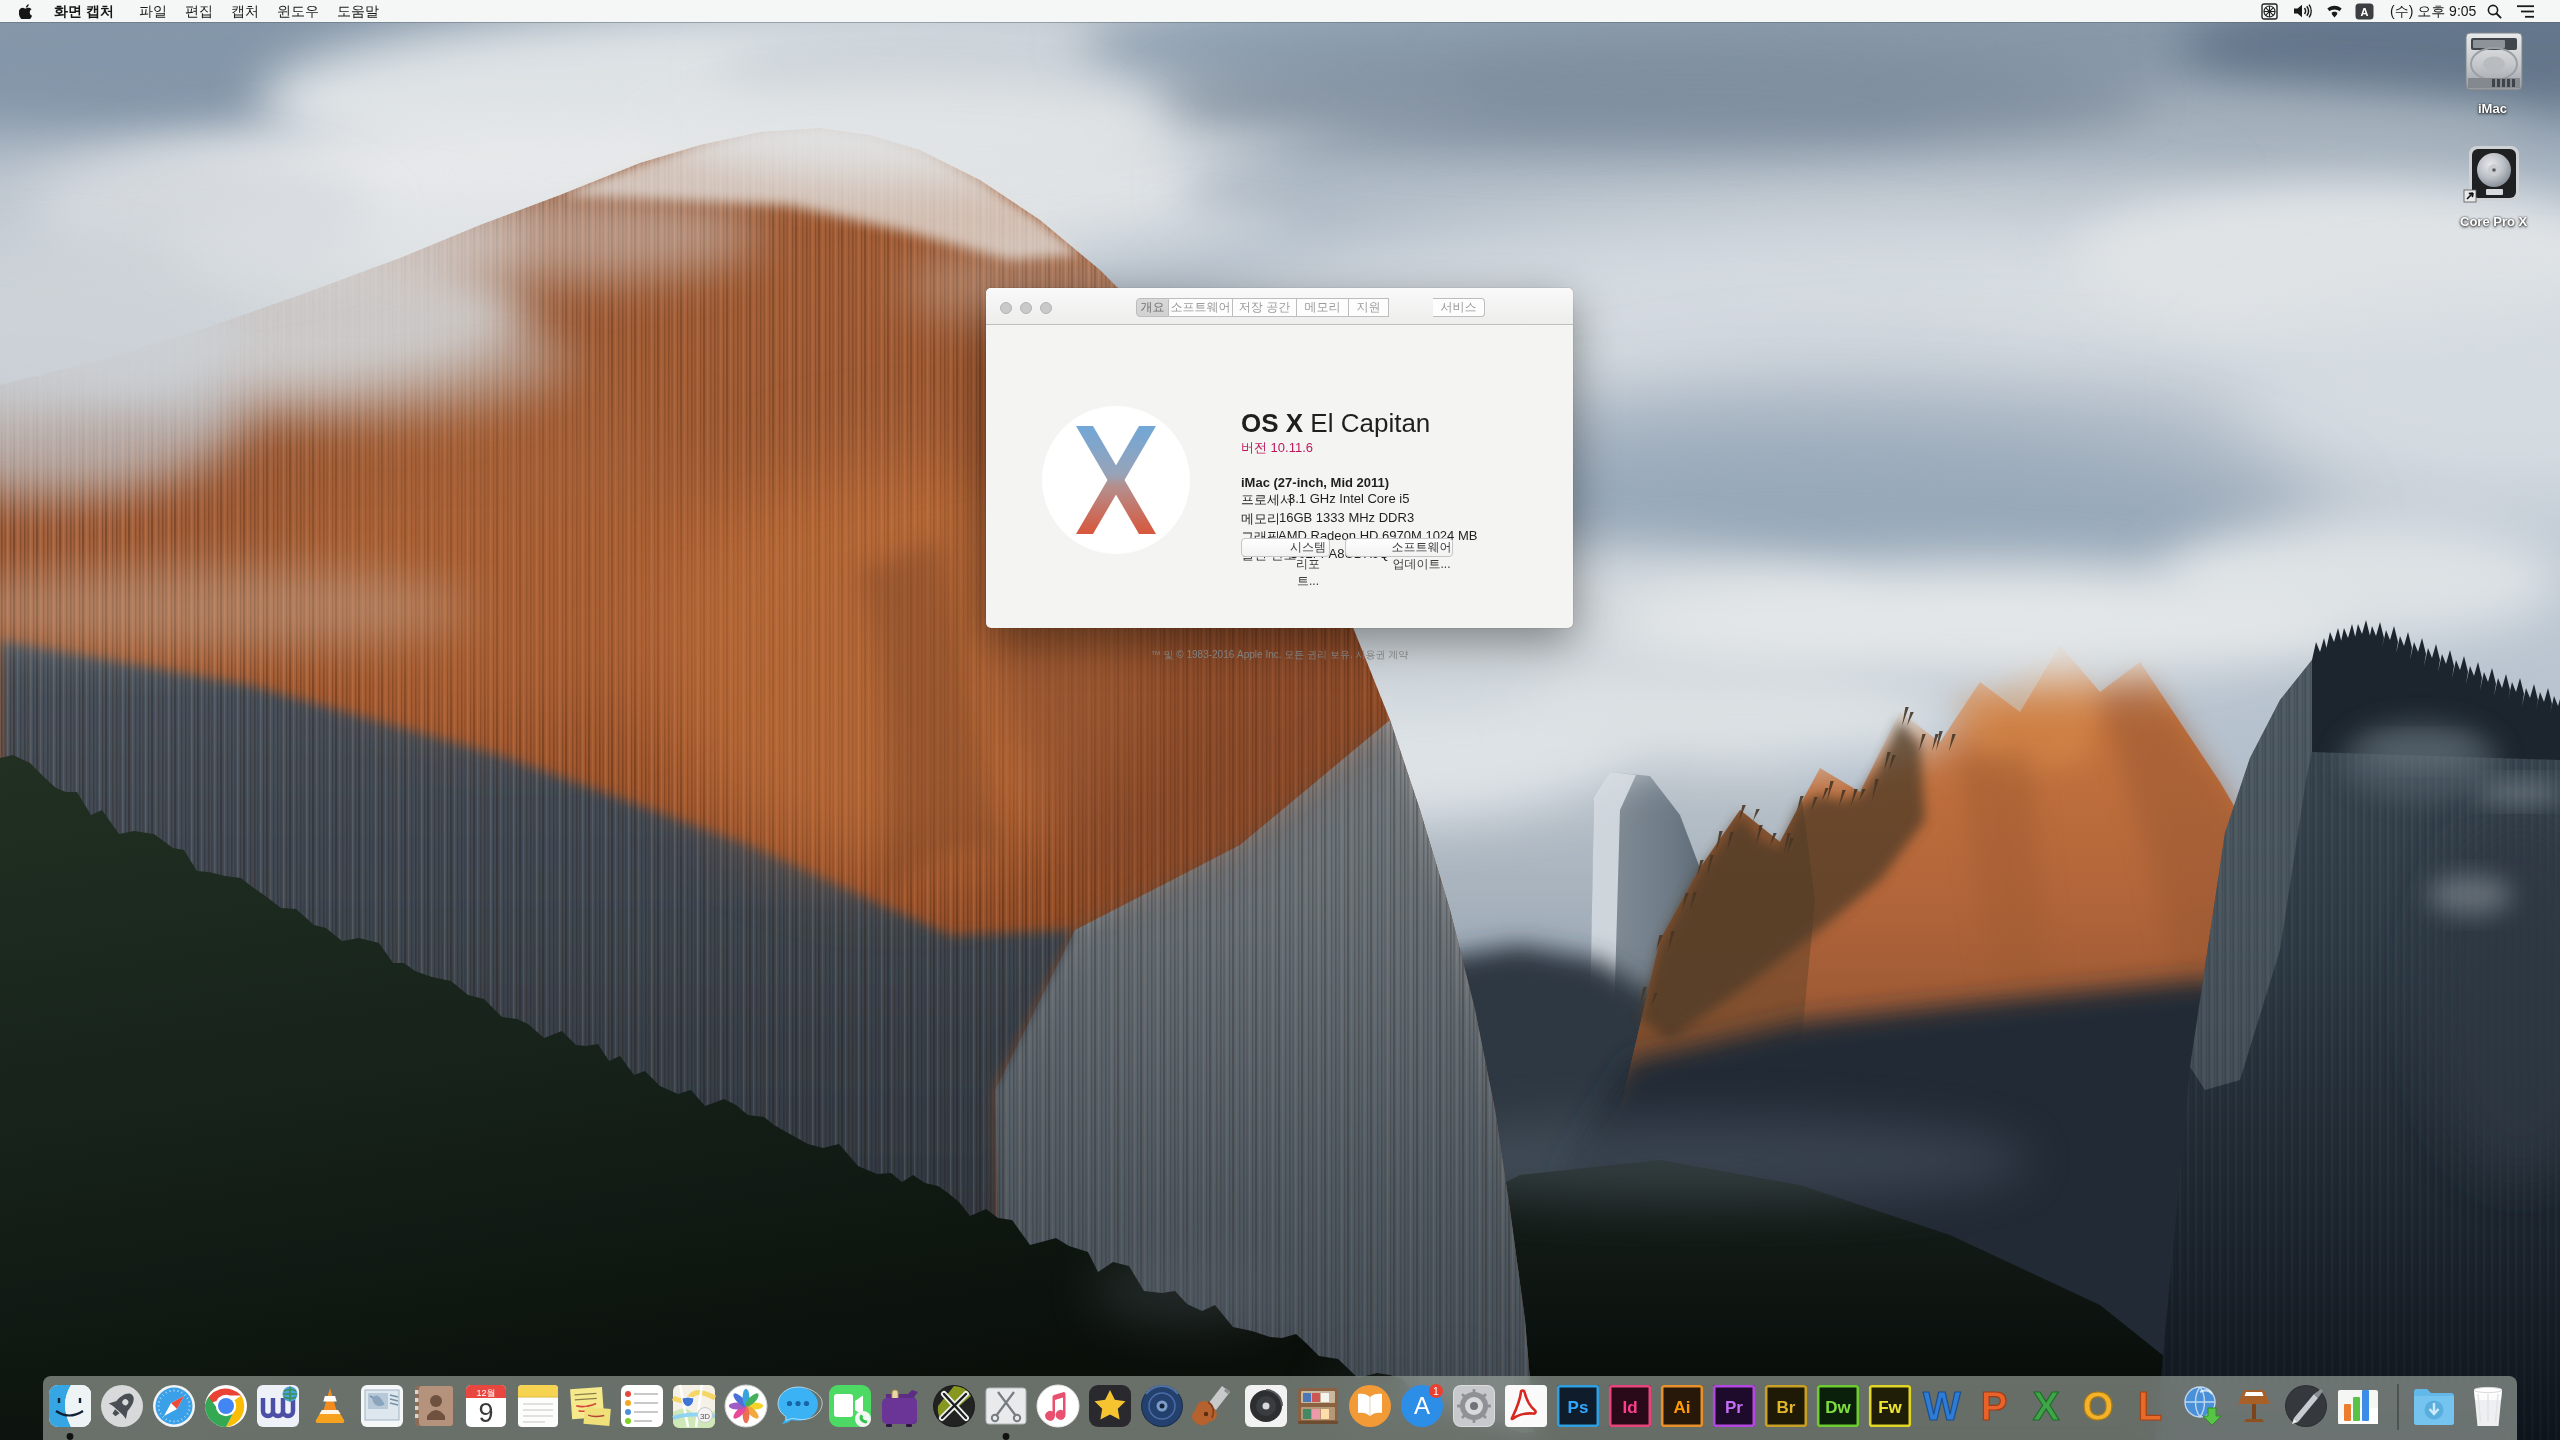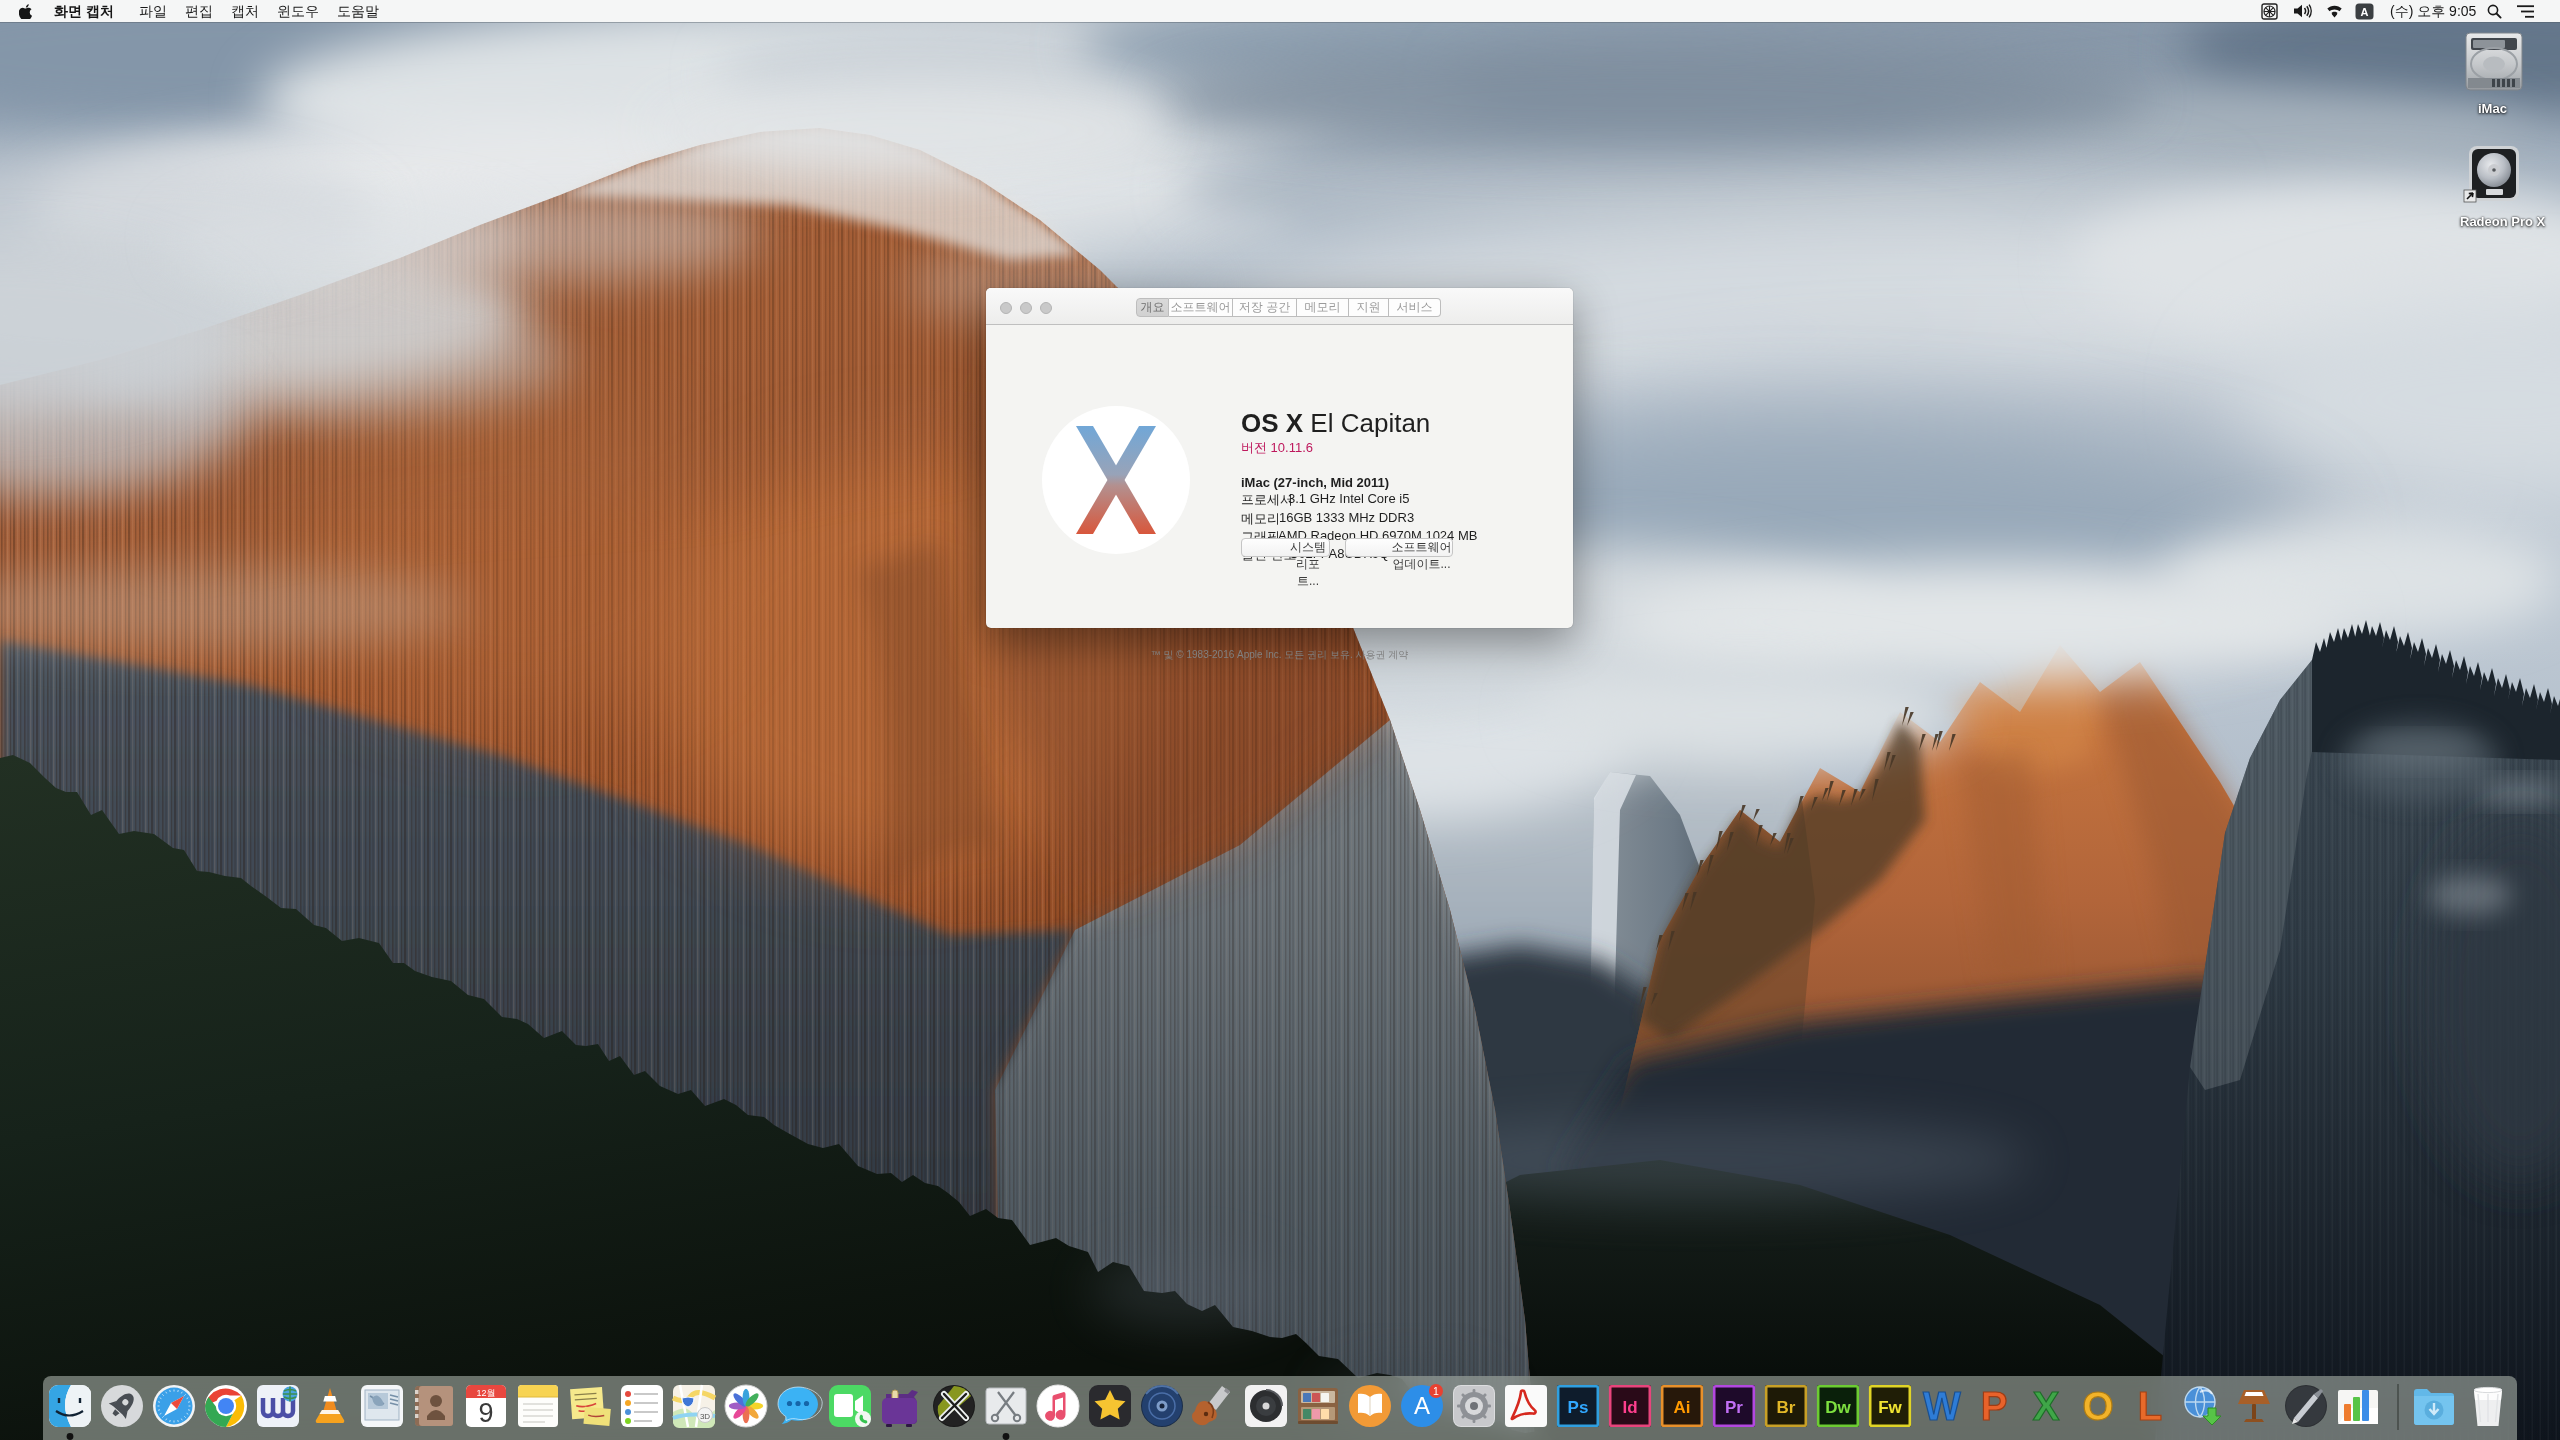--- a/index.html
+++ b/index.html
@@ -5,21 +5,21 @@
 #desk{position:absolute;inset:0;width:2560px;height:1440px;background:#9aabbb;}
 #wall{position:absolute;left:0;top:0;}
 #menubar{position:absolute;left:0;top:0;width:2560px;height:22px;background:#f5f6f6;box-shadow:0 1px 0 rgba(80,90,100,.4);font-size:14px;color:#171717;}
 #menubar span{position:absolute;top:3px;white-space:nowrap;}
 #win{position:absolute;left:986px;top:288px;width:587px;height:340px;background:#f4f4f2;border-radius:5px;box-shadow:0 14px 45px rgba(0,0,0,.4),0 0 1px rgba(0,0,0,.45);}
 #wintb{position:absolute;left:0;top:0;width:587px;height:37px;background:linear-gradient(#f9f9f9,#ededec);border-bottom:1px solid #bfbfbf;border-radius:5px 5px 0 0;box-sizing:border-box;}
 .tl{position:absolute;top:14px;width:12px;height:12px;border-radius:6px;background:#c9c9c9;border:1px solid #b4b4b4;box-sizing:border-box;}
 #tabs{position:absolute;left:150px;top:10px;height:19px;display:flex;font-size:12px;color:#9b9b9b;border-radius:6px;}
 #tabs div{border:1px solid #bdbdbd;border-left-width:0;background:#fdfdfd;height:17px;line-height:17px;text-align:center;white-space:nowrap;box-sizing:content-box;}
 .first{border-left-width:1px!important;border-radius:4px 0 0 4px;}
-.last{border-radius:0 4px 4px 0;}
+.last{border-radius:0 4px 4px 0;margin-left:44px;}
 .act{background:linear-gradient(#d9d9d9,#d1d1d1)!important;color:#6e6e6e;}
 .wt{position:absolute;white-space:nowrap;color:#1f1f1f;margin-top:40px;}
 .btn{position:absolute;height:19px;line-height:17px;background:linear-gradient(#fefefe,#f2f2f2);border:1px solid #c5c5c5;border-radius:4px;box-sizing:border-box;font-size:12px;color:#3c3c3c;text-align:center;padding-left:45px;}
 #dock{position:absolute;left:43px;top:1376px;width:2474px;height:64px;background:rgba(168,176,168,.6);border-radius:8px 8px 0 0;backdrop-filter:blur(12px);}
 .dlbl{position:absolute;color:#fff;font-size:13px;font-weight:bold;text-shadow:0 1px 3px rgba(0,0,0,.9),0 0 2px rgba(0,0,0,.7);white-space:nowrap;text-align:center;}
 </style></head>
 <body>
 <div id="desk">
 <svg id="wall" width="2560" height="1440" viewBox="0 0 2560 1440" xmlns="http://www.w3.org/2000/svg">
 <defs>
@@ -709,14 +709,14 @@
         <path d="M8,6 h28 l-3.5,36 h-21 Z" fill="#f4f5f6" opacity="0.96"></path>
         <path d="M8,6 h28 l-1,10 h-26 Z" fill="#fff" opacity="0.9"></path>
         <ellipse cx="22" cy="6" rx="14" ry="2.6" fill="#fff"></ellipse>
         <ellipse cx="22" cy="6" rx="14" ry="2.6" fill="none" stroke="#d8dadc" stroke-width="1"></ellipse>
         <path d="M12,10 l2.5,28 M22,10 v28 M32,10 l-2.5,28" stroke="#e2e4e6" stroke-width="1.5"></path>
       </g>
 <circle cx="70" cy="1436.5" r="3.4" fill="#111"></circle>
 <circle cx="1006" cy="1436.5" r="3.4" fill="#111"></circle>
 </svg>
 <div class="dlbl" style="left:2478px;top:101px">iMac</div>
-<div class="dlbl" style="left:2460px;top:214px">Radeon Pro X</div>
+<div class="dlbl" style="left:2460px;top:214px">Core Pro X</div>
 </div>
 
 </body></html>

